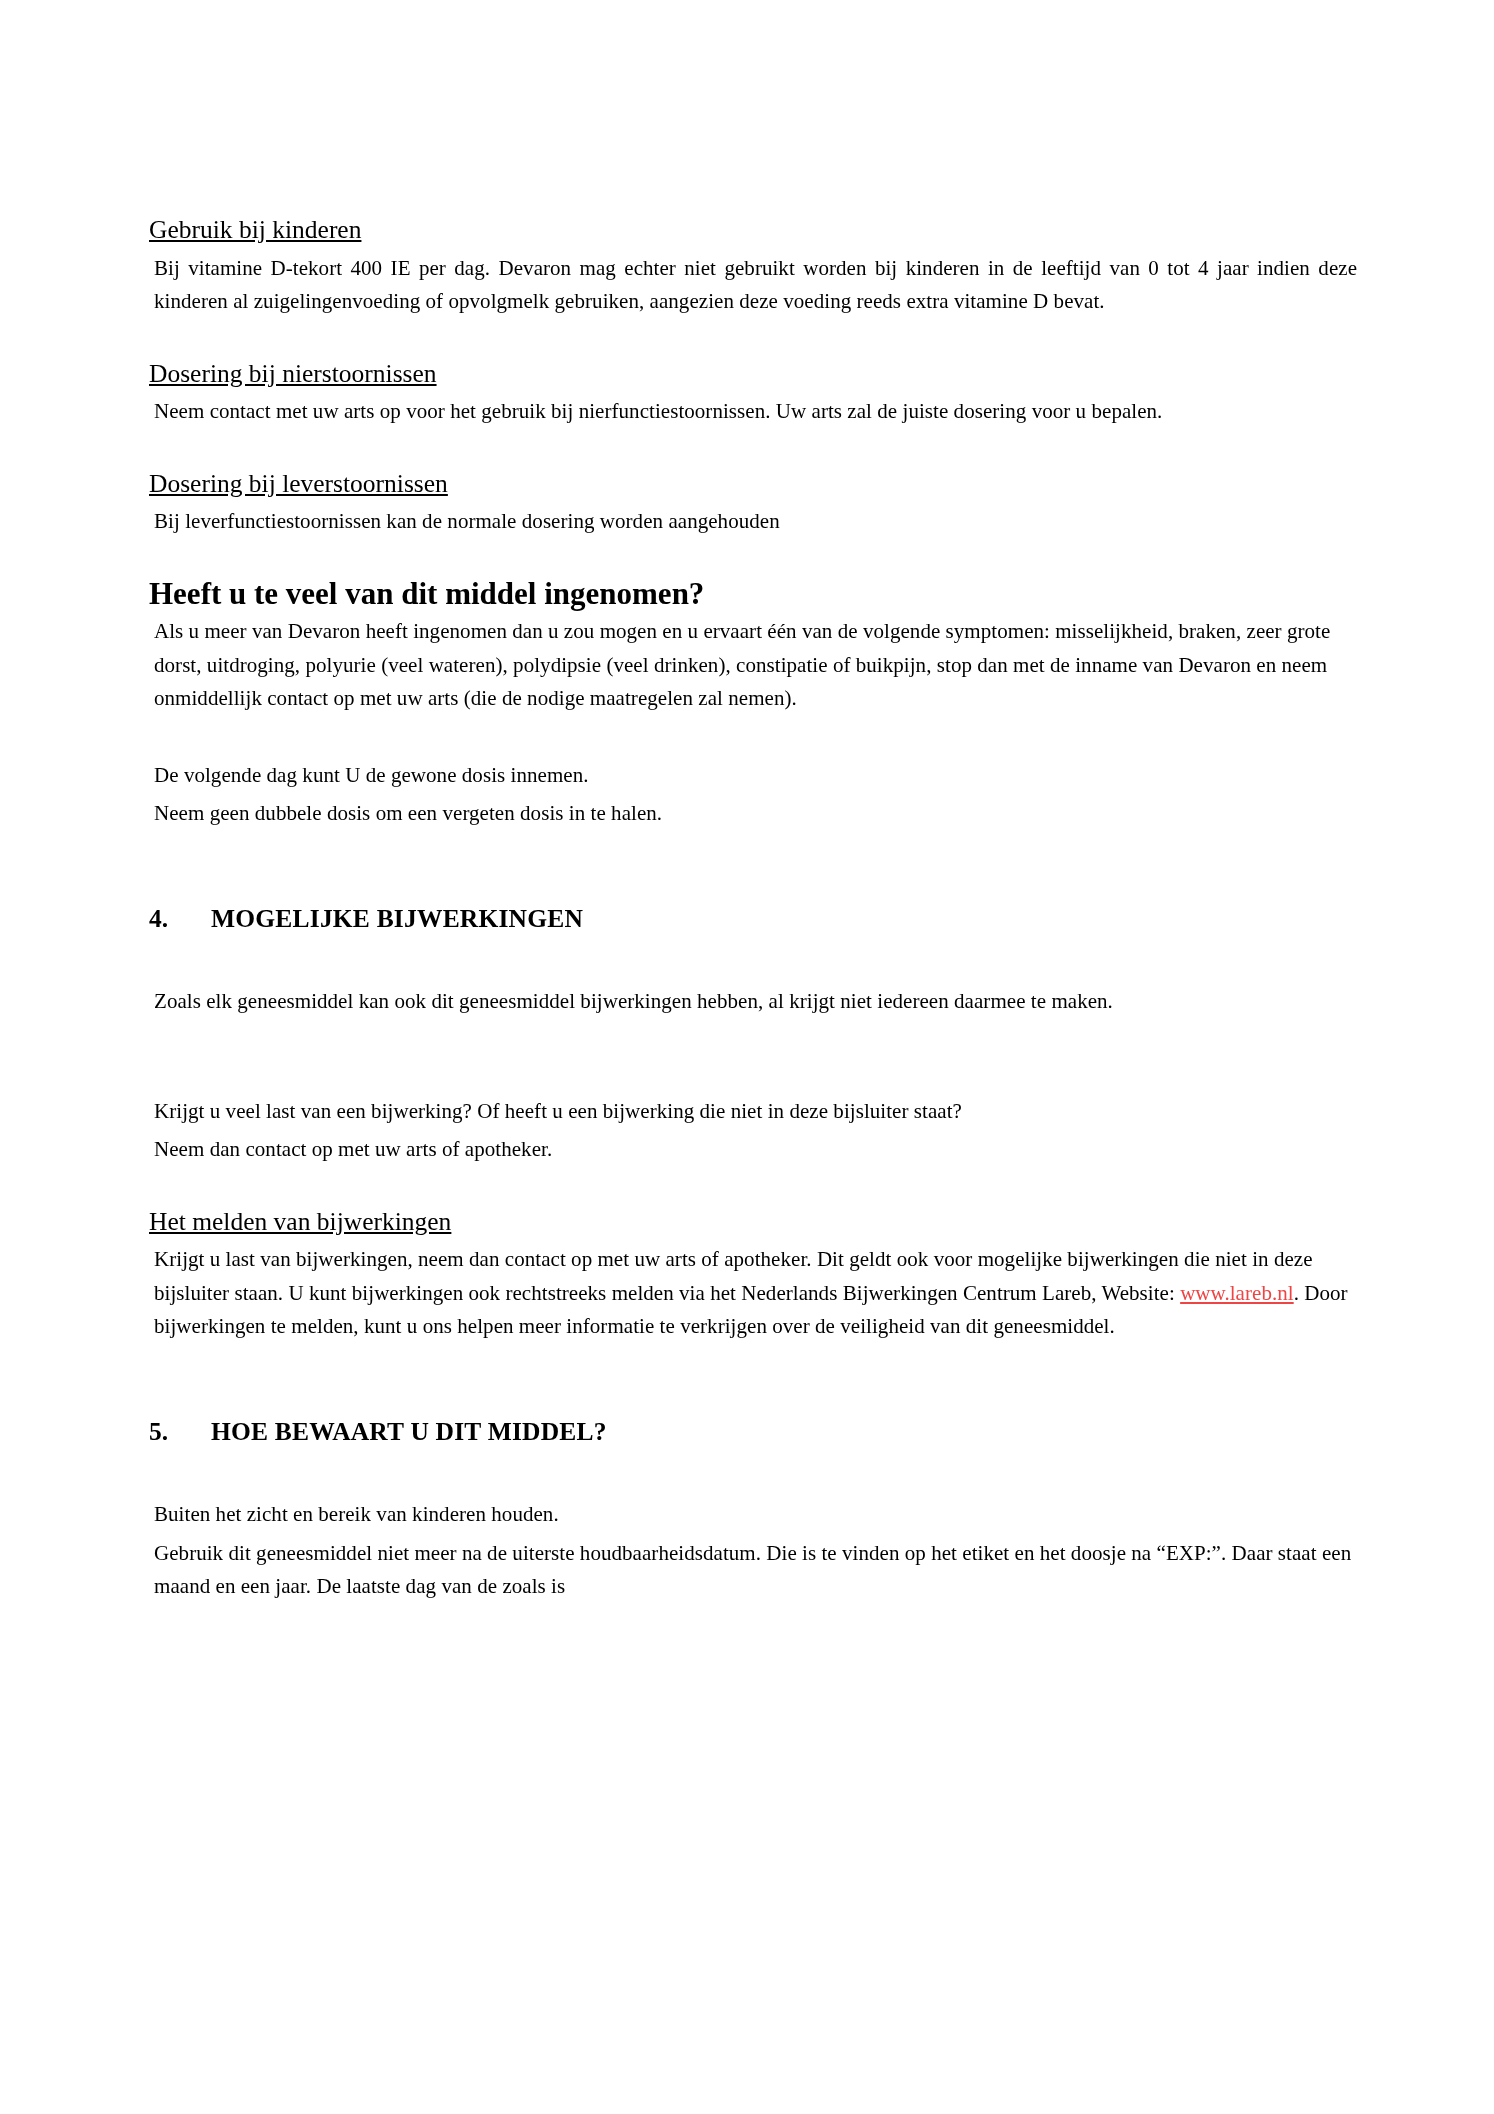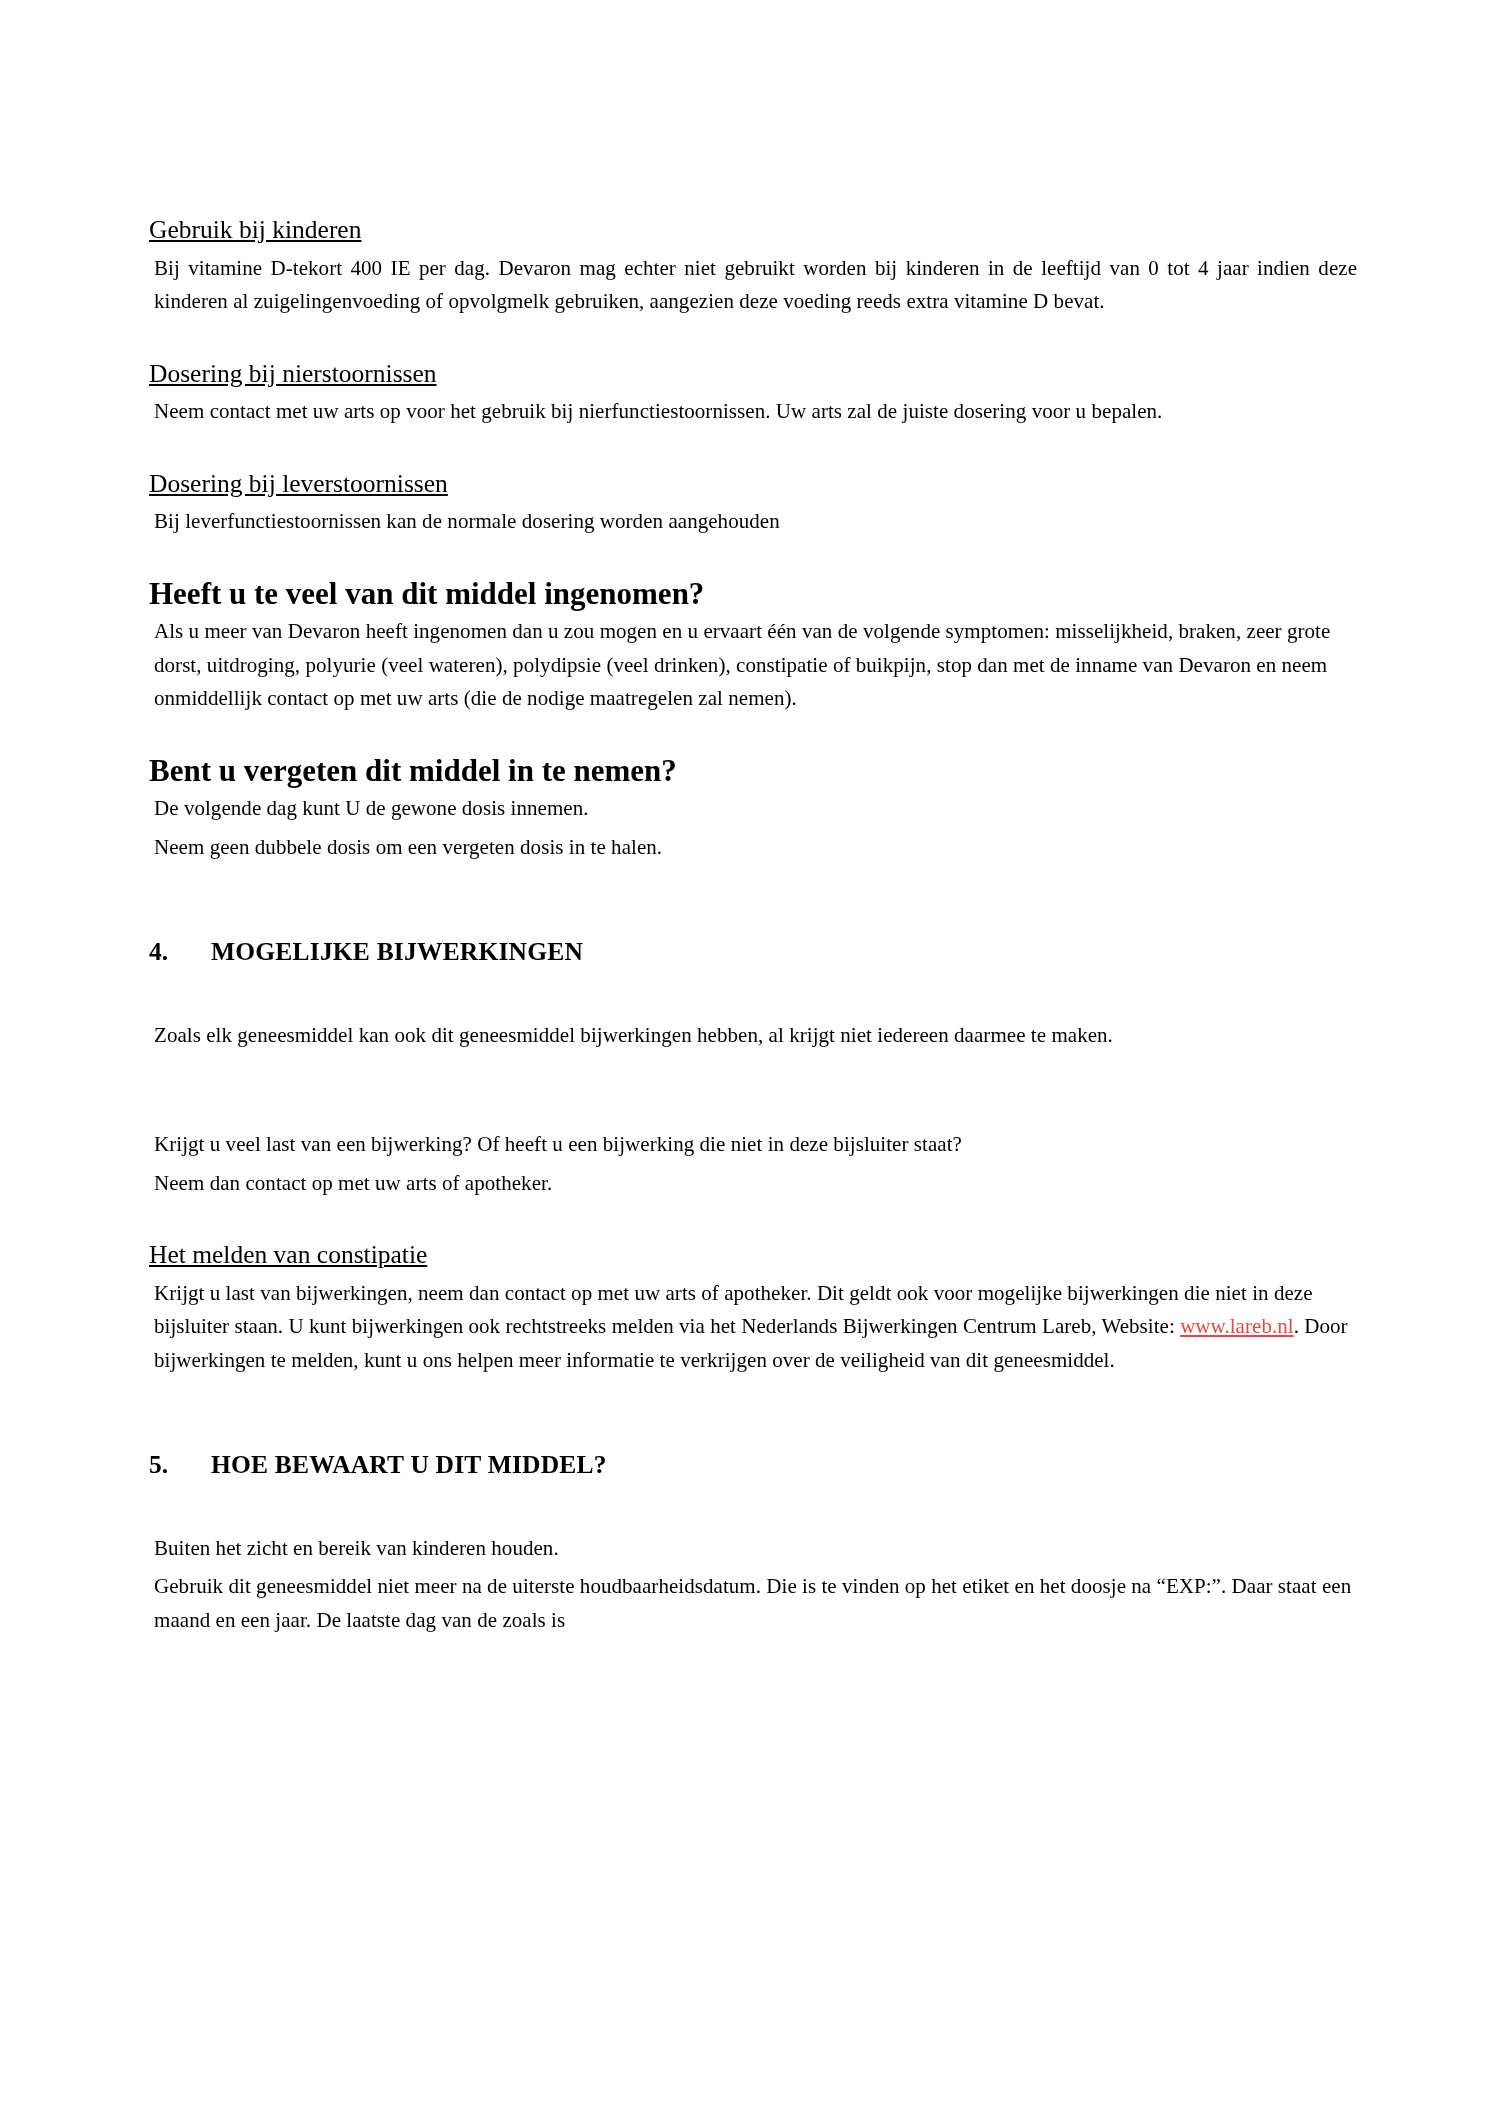--- a/index.html
+++ b/index.html
@@ -118,21 +118,20 @@
     <div class="sub-head"><span class="u">Dosering bij leverstoornissen</span></div>
     <p class="para">Bij leverfunctiestoornissen kan de normale dosering worden aangehouden</p>
 
     <div class="gap-md"></div>
 
     <div class="bold-head">Heeft u te veel van dit middel ingenomen?</div>
     <p class="para">Als u meer van Devaron heeft ingenomen dan u zou mogen en u ervaart één van de volgende symptomen: misselijkheid, braken, zeer grote dorst, uitdroging, polyurie (veel wateren),  polydipsie (veel drinken), constipatie of buikpijn, stop dan met de inname van Devaron en neem onmiddellijk contact op met uw arts (die de nodige maatregelen zal nemen).</p>
 
     <div class="gap-md"></div>
 
-    <div class="bold-head">Bent u vergeten dit middel in te nemen?</div>
     <p class="para">De volgende dag kunt U de gewone dosis innemen.</p>
     <p class="para">Neem geen dubbele dosis om een vergeten dosis in te halen.</p>
 
     <div class="gap-xxl"></div>
 
     <div class="section-head">
       <span class="num">4.</span>
       <span class="title">MOGELIJKE BIJWERKINGEN</span>
     </div>
 
@@ -143,21 +142,21 @@
     <div class="gap-md"></div>
 
 
     <div class="gap-md"></div>
 
     <p class="para">Krijgt u veel last van een bijwerking? Of heeft u een bijwerking die niet in deze bijsluiter staat?</p>
     <p class="para">Neem dan contact op met uw arts of apotheker.</p>
 
     <div class="gap-md"></div>
 
-    <div class="sub-head"><span class="u">Het melden van constipatie</span></div>
+    <div class="sub-head"><span class="u">Het melden van bijwerkingen</span></div>
     <p class="para"><span>Krijgt u last van bijwerkingen, neem dan contact op met uw arts of apotheker. Dit geldt ook voor mogelijke bijwerkingen die niet in deze bijsluiter staan. U kunt bijwerkingen ook rechtstreeks melden via het Nederlands Bijwerkingen Centrum Lareb, Website: </span><a class="link" href="#">www.lareb.nl</a><span>. Door bijwerkingen te melden, kunt u ons helpen meer informatie te verkrijgen over de veiligheid van dit geneesmiddel.</span></p>
 
     <div class="gap-xxl"></div>
 
     <div class="section-head">
       <span class="num">5.</span>
       <span class="title">HOE BEWAART U DIT MIDDEL?</span>
     </div>
 
     <div class="gap-lg"></div>

